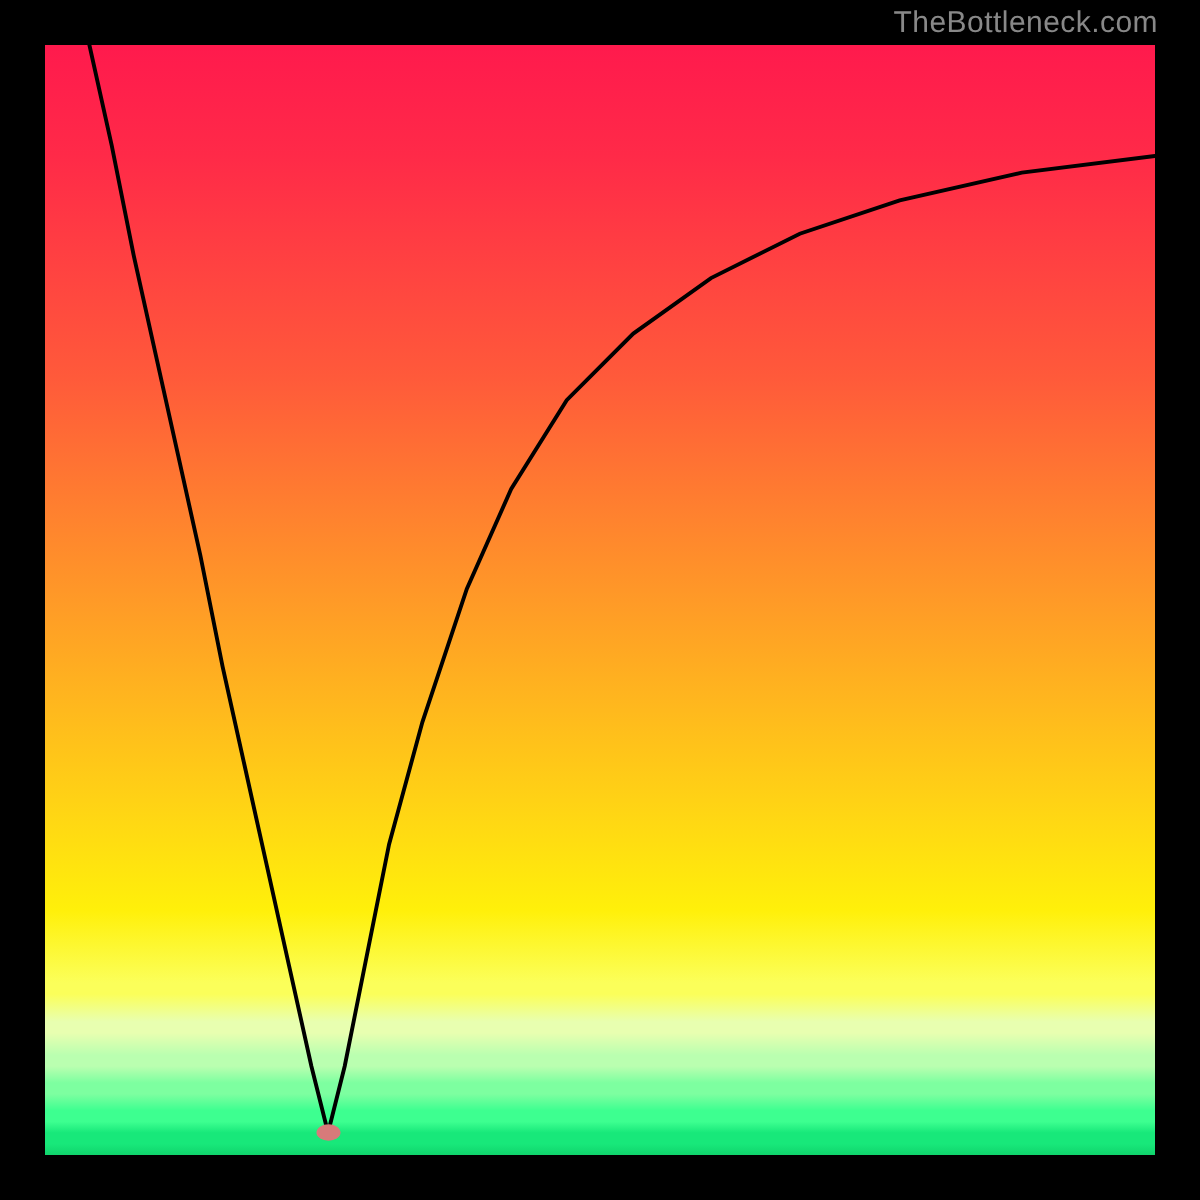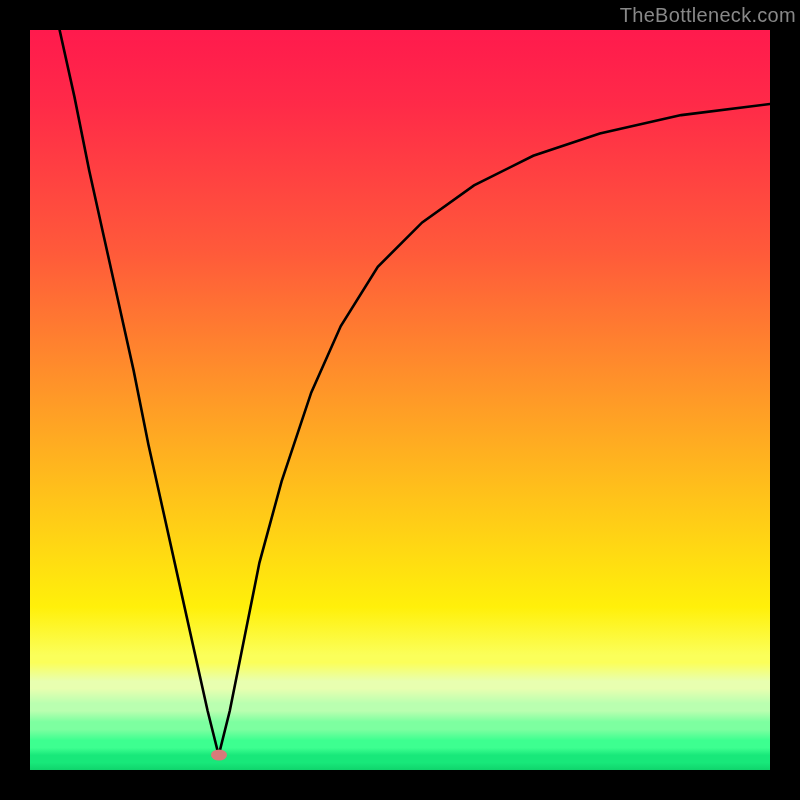--- a/index.html
+++ b/index.html
@@ -43,21 +43,21 @@
       #3dff90 96%,
       #3dff90 97%,
       #18e87a 98%,
       #18e87a 99%,
       #10d46c 100%
     );
   }
   .watermark {
     position: absolute;
     top: 4px;
-    right: 4px;
+    right: 28px;
     color: #888;
     font-size: 20px;
     font-weight: 500;
     letter-spacing: 0.3px;
   }
   svg.curve {
     position: absolute;
     left: 30px;
     top: 30px;
     width: 740px;

